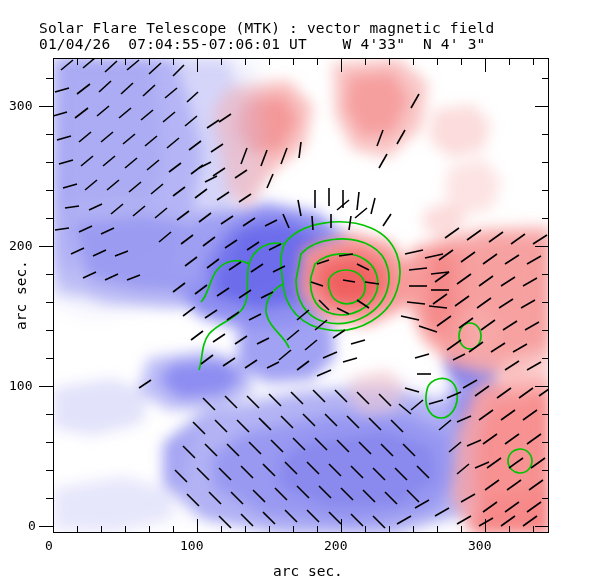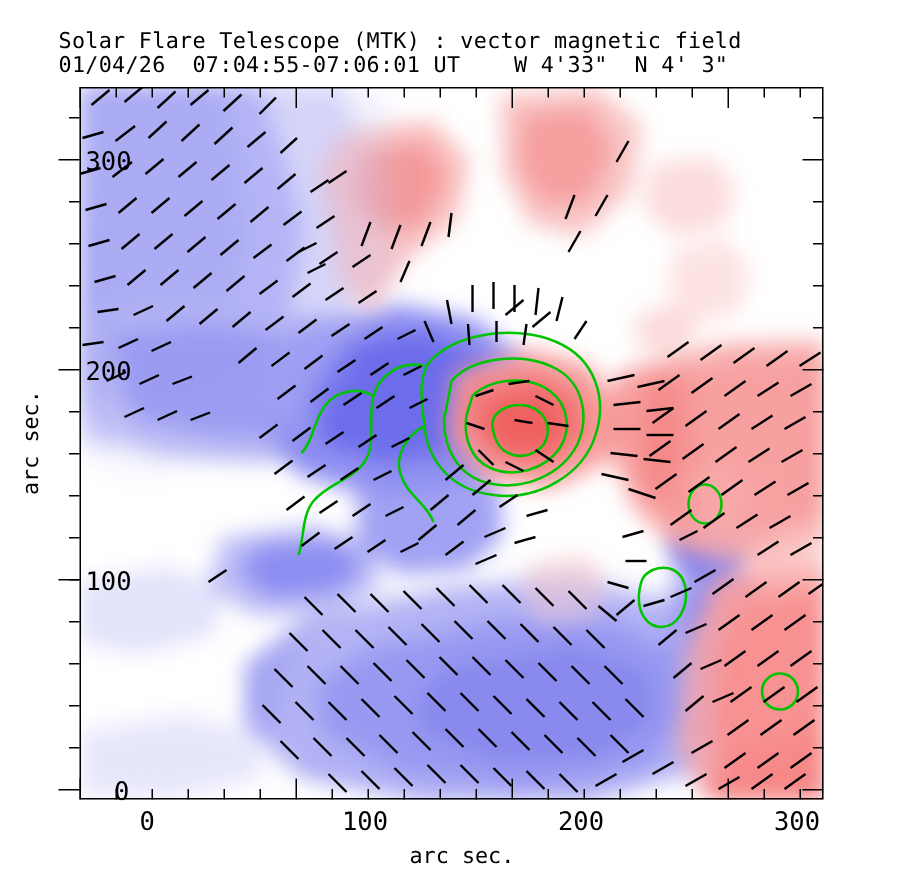--- a/index.html
+++ b/index.html
@@ -18,21 +18,21 @@
          border:1.4px solid #000;box-sizing:border-box;pointer-events:none;}
 
   .mg{position:absolute;inset:0;}
 
   
   .tk{position:absolute;background:#000;}
   .tk.v{width:1.4px;}
   .tk.h{height:1.4px;}
 
   
-  .axn{position:absolute;font-size:17px;white-space:pre;margin-left:48px;}
+  .axn{position:absolute;font-size:13px;white-space:pre;}
   .ylab{position:absolute;font-size:14.5px;white-space:pre;
         transform:rotate(-90deg);transform-origin:left top;}
   .xlab{position:absolute;font-size:14.5px;white-space:pre;}
 
   svg{display:block;}
 </style>
 </head>
 <body>
 <div id="root">
 

